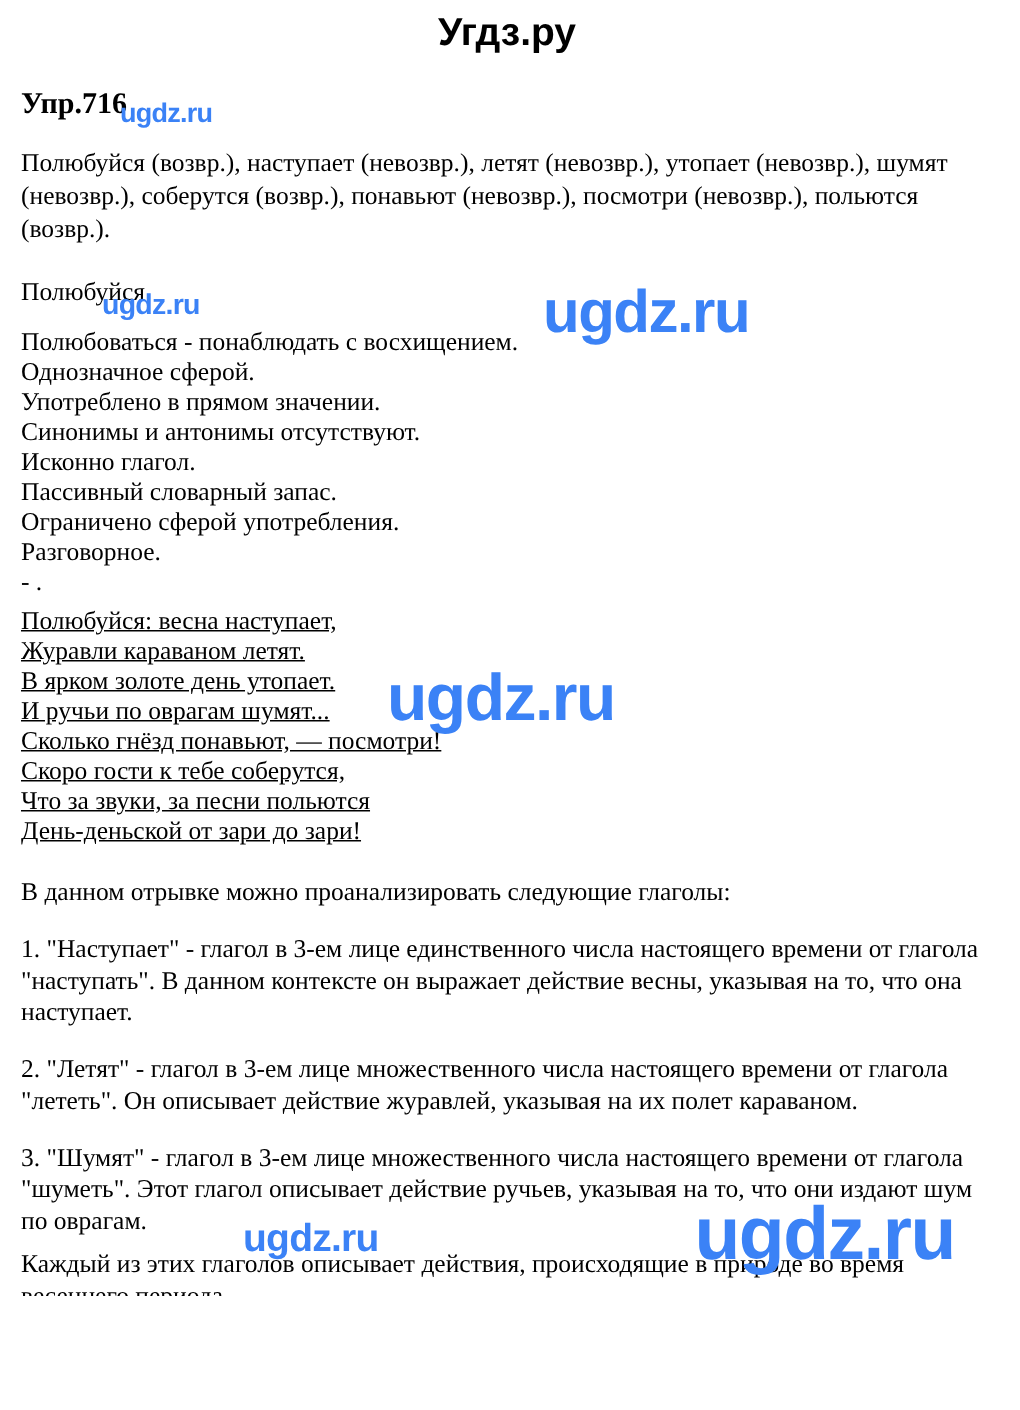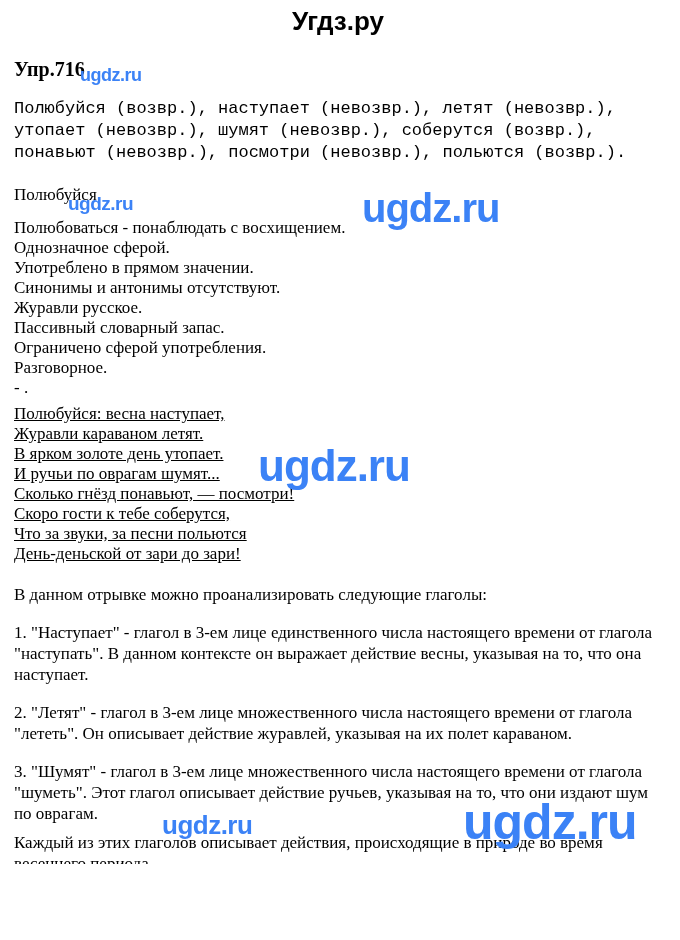--- a/index.html
+++ b/index.html
@@ -22,21 +22,21 @@
     line-height:30px;
     text-align:center;
     margin:6px 0 0 0;
   }
   .exercise {
     font-weight:bold;
     font-size:20px;
     line-height:24px;
     margin-top:21px;
   }
-  .p-class     { margin-top:17px; line-height:22px;font-family:Liberation Mono, monospace; }
+  .p-class     { margin-top:17px; line-height:22px; }
   .word-title  { margin-top:20px; line-height:22px; }
   .analysis    { margin-top:12px; }
   .analysis div{ line-height:20px; }
   .poem        { margin-top:6px;text-decoration:underline; }
   .poem div    { line-height:20px; }
   .intro       { margin-top:20px; line-height:22px; }
   .verb-1      { margin-top:16px; line-height:21px; }
   .verb-2      { margin-top:17px; line-height:21px; }
   .verb-3      { margin-top:17px; line-height:21px; }
   .conclusion  { margin-top:8px; line-height:21px; }
@@ -70,21 +70,21 @@
 
     <div class="p-class">Полюбуйся (возвр.), наступает (невозвр.), летят (невозвр.), утопает (невозвр.), шумят (невозвр.), соберутся (возвр.), понавьют (невозвр.), посмотри (невозвр.), польются (возвр.).</div>
 
     <div class="word-title">Полюбуйся</div>
 
     <div class="analysis">
       <div>Полюбоваться - понаблюдать с восхищением.</div>
       <div>Однозначное сферой.</div>
       <div>Употреблено в прямом значении.</div>
       <div>Синонимы и антонимы отсутствуют.</div>
-      <div>Журавли русское.</div>
+      <div>Исконно глагол.</div>
       <div>Пассивный словарный запас.</div>
       <div>Ограничено сферой употребления.</div>
       <div>Разговорное.</div>
       <div>- .</div>
     </div>
 
     <div class="poem">
       <div>Полюбуйся: весна наступает,</div>
       <div>Журавли караваном летят.</div>
       <div>В ярком золоте день утопает.</div>

